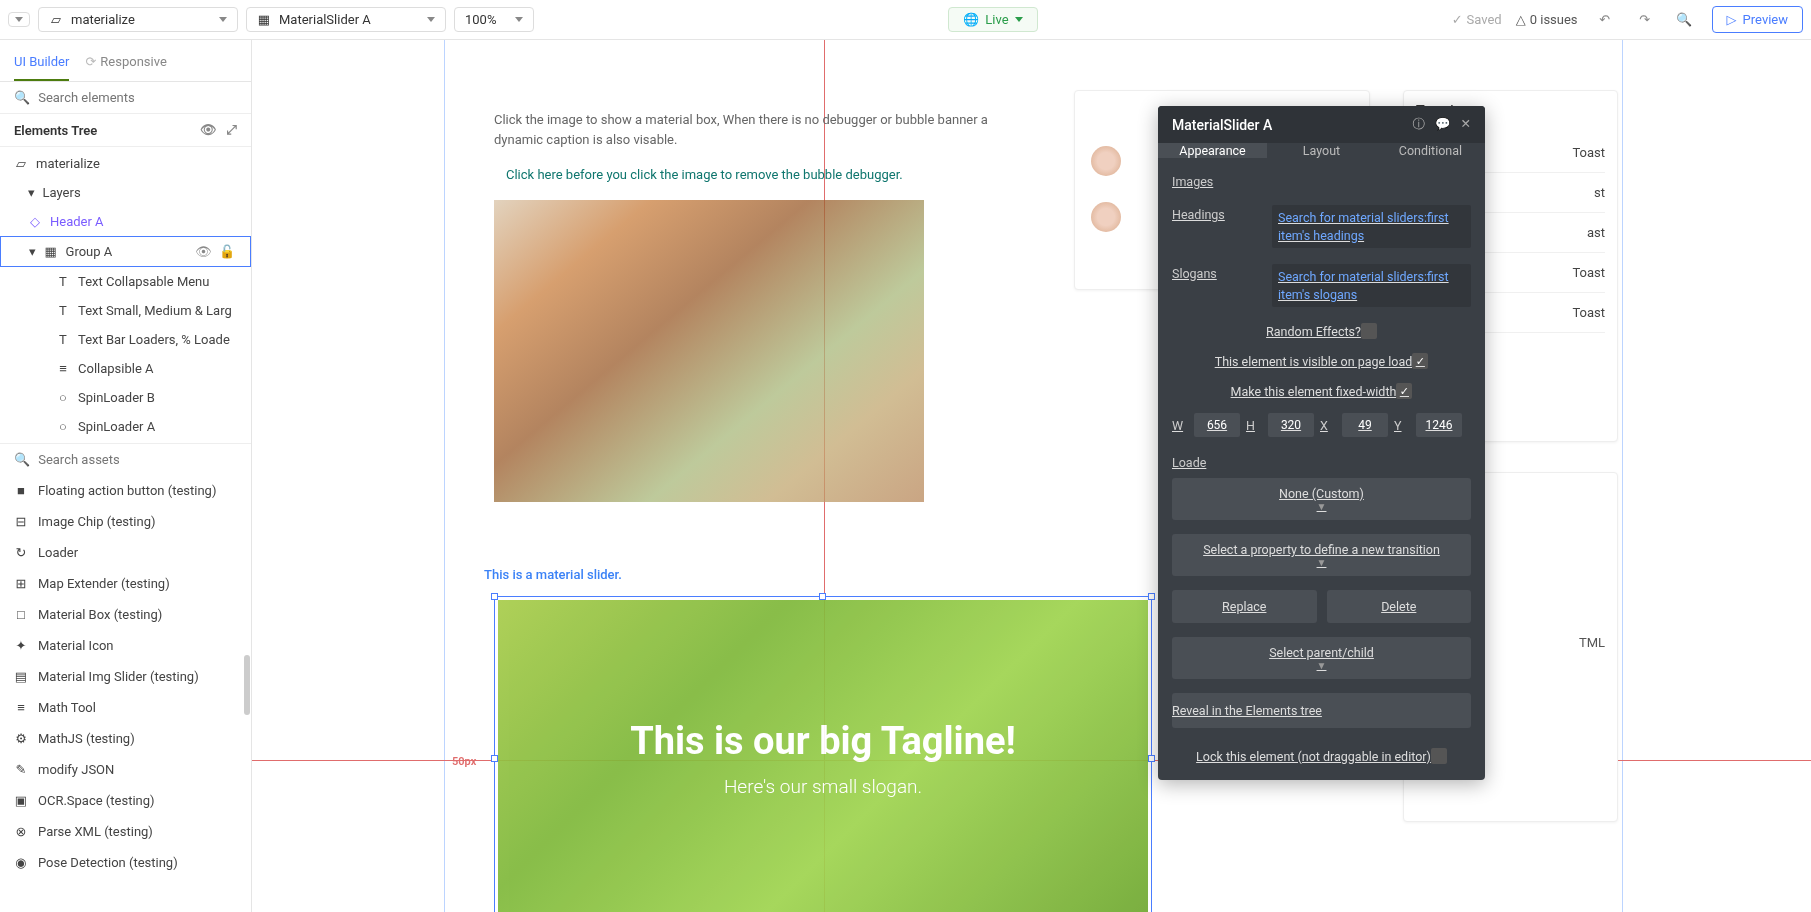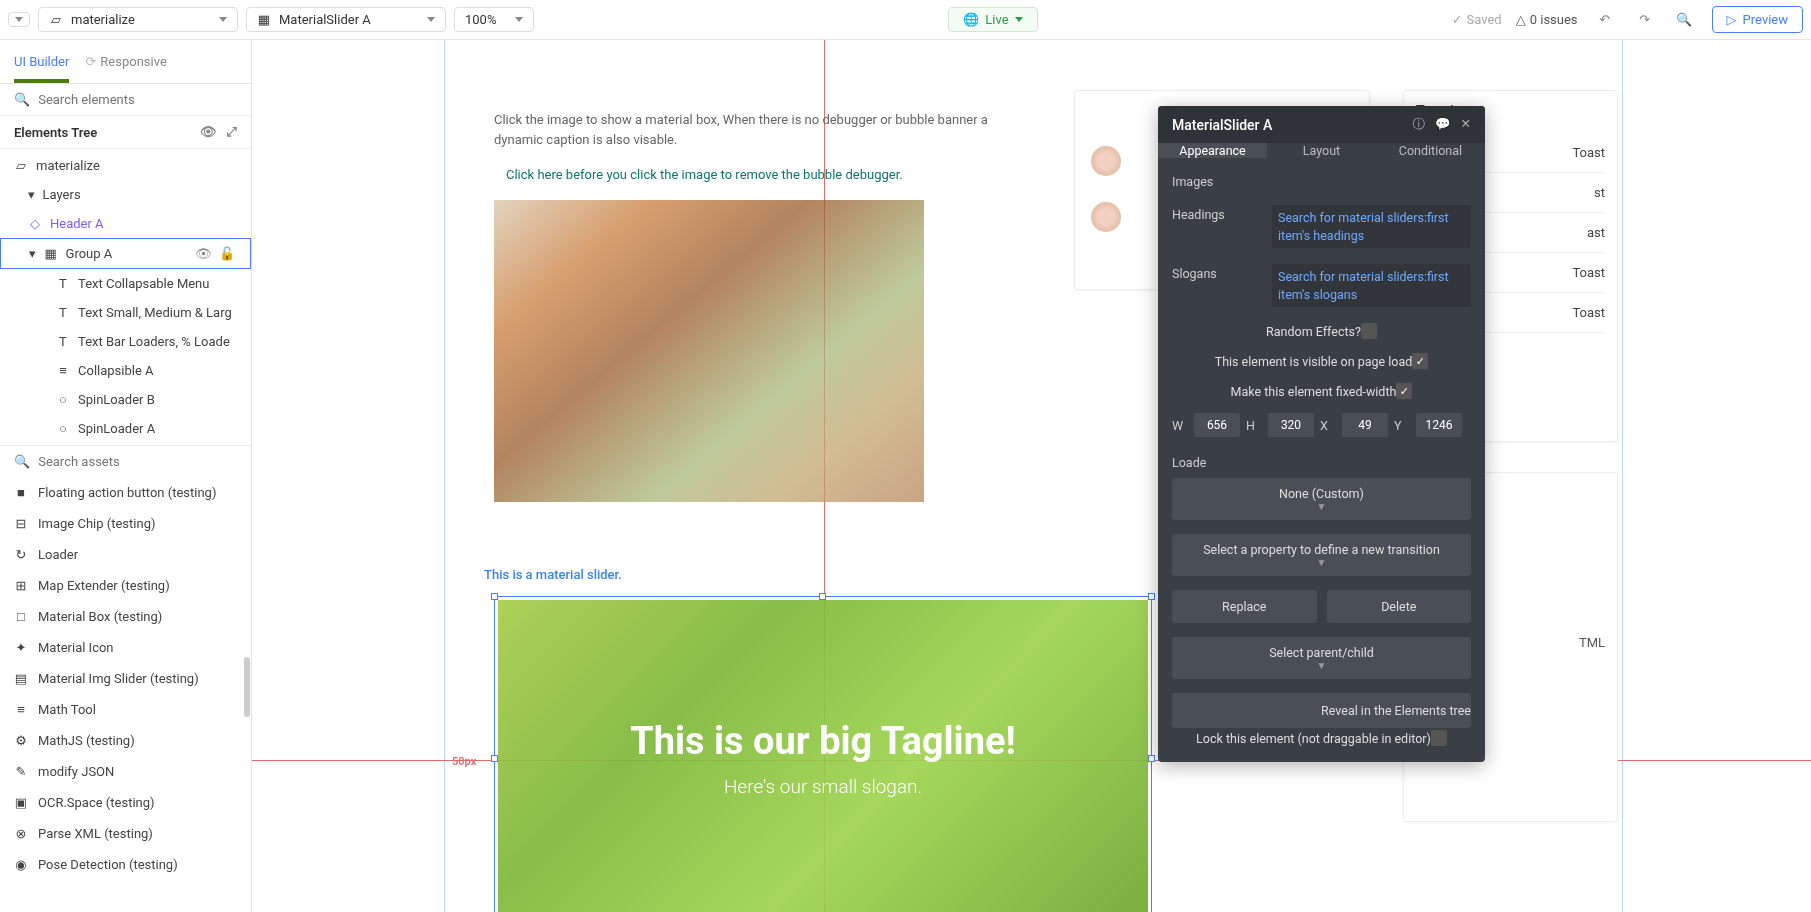--- a/index.html
+++ b/index.html
@@ -16,21 +16,21 @@
 .live-btn { border: 1px solid #d0e8d0; background: #f5fbf5; color: #2a9d4a; border-radius: 4px; padding: 4px 14px; display: flex; align-items: center; gap: 6px; cursor: pointer; }
 .status-text { color: #aaa; display: flex; align-items: center; gap: 4px; }
 .issues { color: #555; display: flex; align-items: center; gap: 4px; }
 .icon-btn { width: 26px; height: 26px; display: flex; align-items: center; justify-content: center; cursor: pointer; color: #888; }
 .preview-btn { border: 1px solid #4a7dff; color: #4a7dff; border-radius: 4px; padding: 5px 14px; display: flex; align-items: center; gap: 6px; cursor: pointer; background: #fff; }
 
 
 .left-panel { position: absolute; left: 0; top: 40px; width: 252px; bottom: 0; border-right: 1px solid #e5e5e5; background: #fff; display: flex; flex-direction: column; }
 .panel-tabs { display: flex; gap: 16px; padding: 8px 14px 0; border-bottom: 1px solid #e5e5e5; }
 .panel-tab { padding: 6px 0 10px; cursor: pointer; color: #888; font-size: 13px; }
-.panel-tab.active { color: #4a7dff; border-bottom: 4px solid #4d7c0f; }
+.panel-tab.active { color: #4a7dff; border-bottom: 2px solid #4d7c0f; }
 .panel-tab .reload { margin-right: 4px; color: #bbb; }
 .search-row { padding: 8px 14px; display: flex; align-items: center; gap: 8px; color: #aaa; }
 .search-row input { border: none; outline: none; flex: 1; font-size: 13px; color: #555; }
 .section-header { padding: 8px 14px; border-top: 1px solid #eee; border-bottom: 1px solid #eee; display: flex; align-items: center; justify-content: space-between; font-weight: 600; color: #333; }
 .section-header .hdr-icons { display: flex; gap: 10px; color: #888; }
 .tree { padding: 2px 0; }
 .tree-item { padding: 7px 14px; display: flex; align-items: center; gap: 8px; cursor: pointer; color: #444; }
 .tree-item.indent1 { padding-left: 28px; }
 .tree-item.indent2 { padding-left: 56px; }
 .tree-item.header-a { color: #7a5cff; }
@@ -70,37 +70,37 @@
 
 
 .inspector { position: absolute; left: 1158px; top: 106px; width: 327px; background: #3a3f45; color: #ddd; border-radius: 4px; box-shadow: 0 4px 20px rgba(0,0,0,0.3); font-size: 12.5px; }
 .insp-header { background: #2f3338; padding: 10px 14px; display: flex; align-items: center; justify-content: space-between; border-radius: 4px 4px 0 0; }
 .insp-title { color: #fff; font-weight: 500; font-size: 14px; }
 .insp-header-icons { display: flex; gap: 10px; color: #aaa; }
 .insp-header-icons span { cursor: pointer; }
 .insp-tabs { display: flex; background: #3a3f45; }
 .insp-tab { flex: 1; padding: 0 0; text-align: center; cursor: pointer; color: #bbb; }
 .insp-tab.active { background: #4a4f55; color: #fff; }
-.insp-body { padding: 14px; }
+.insp-body { padding: 14px; text-decoration: underline; }
 .insp-row { display: flex; align-items: flex-start; margin-bottom: 16px; gap: 10px; }
 .insp-label { width: 90px; color: #ccc; flex-shrink: 0; padding-top: 2px; }
 .insp-value { flex: 1; }
 .insp-link { color: #6fa8ff; cursor: pointer; background: #32363b; padding: 4px 6px; border-radius: 2px; display: block; line-height: 1.4; }
 .insp-check-row { display: flex; align-items: center; justify-content: center; margin-bottom: 14px; }
 .insp-check { width: 16px; height: 16px; background: #555; border-radius: 2px; display: flex; align-items: center; justify-content: center; color: #fff; font-size: 11px; }
 .insp-check.checked::after { content: "✓"; }
 .insp-dims { display: flex; gap: 6px; align-items: center; margin-bottom: 18px; }
 .insp-dims .lbl { color: #ccc; width: 16px; }
 .insp-dims input { width: 46px; background: #4a4f55; border: none; color: #fff; padding: 5px 4px; text-align: center; font-size: 12px; border-radius: 2px; }
 .insp-section-label { color: #ccc; margin-bottom: 8px; }
 .insp-select { background: #4a4f55; padding: 8px 10px; border-radius: 3px; display: flex; justify-content: space-between; align-items: center; cursor: pointer; margin-bottom: 14px; flex-direction: column; }
 .insp-select .chev { color: #999; font-size: 10px; }
 .insp-btn-row { display: flex; gap: 10px; margin-bottom: 14px; }
 .insp-btn { flex: 1; background: #4a4f55; padding: 9px 0; text-align: center; border-radius: 3px; cursor: pointer; }
-.insp-full-btn { background: #4a4f55; padding: 10px 0; text-align: right; border-radius: 3px; cursor: pointer; margin-bottom: 2px; }
+.insp-full-btn { background: #4a4f55; padding: 10px 0; text-align: left; border-radius: 3px; cursor: pointer; margin-bottom: 20px; }
 .mini-icon { display: inline-block; width: 14px; text-align: center; }
 </style>
 </head>
 <body>
 
 <div class="topbar">
   <div class="topbar-left">
     <div class="dropdown" style="width:22px;min-width:22px;padding:4px 6px;">
         <span class="chevron"></span>
       </div>

